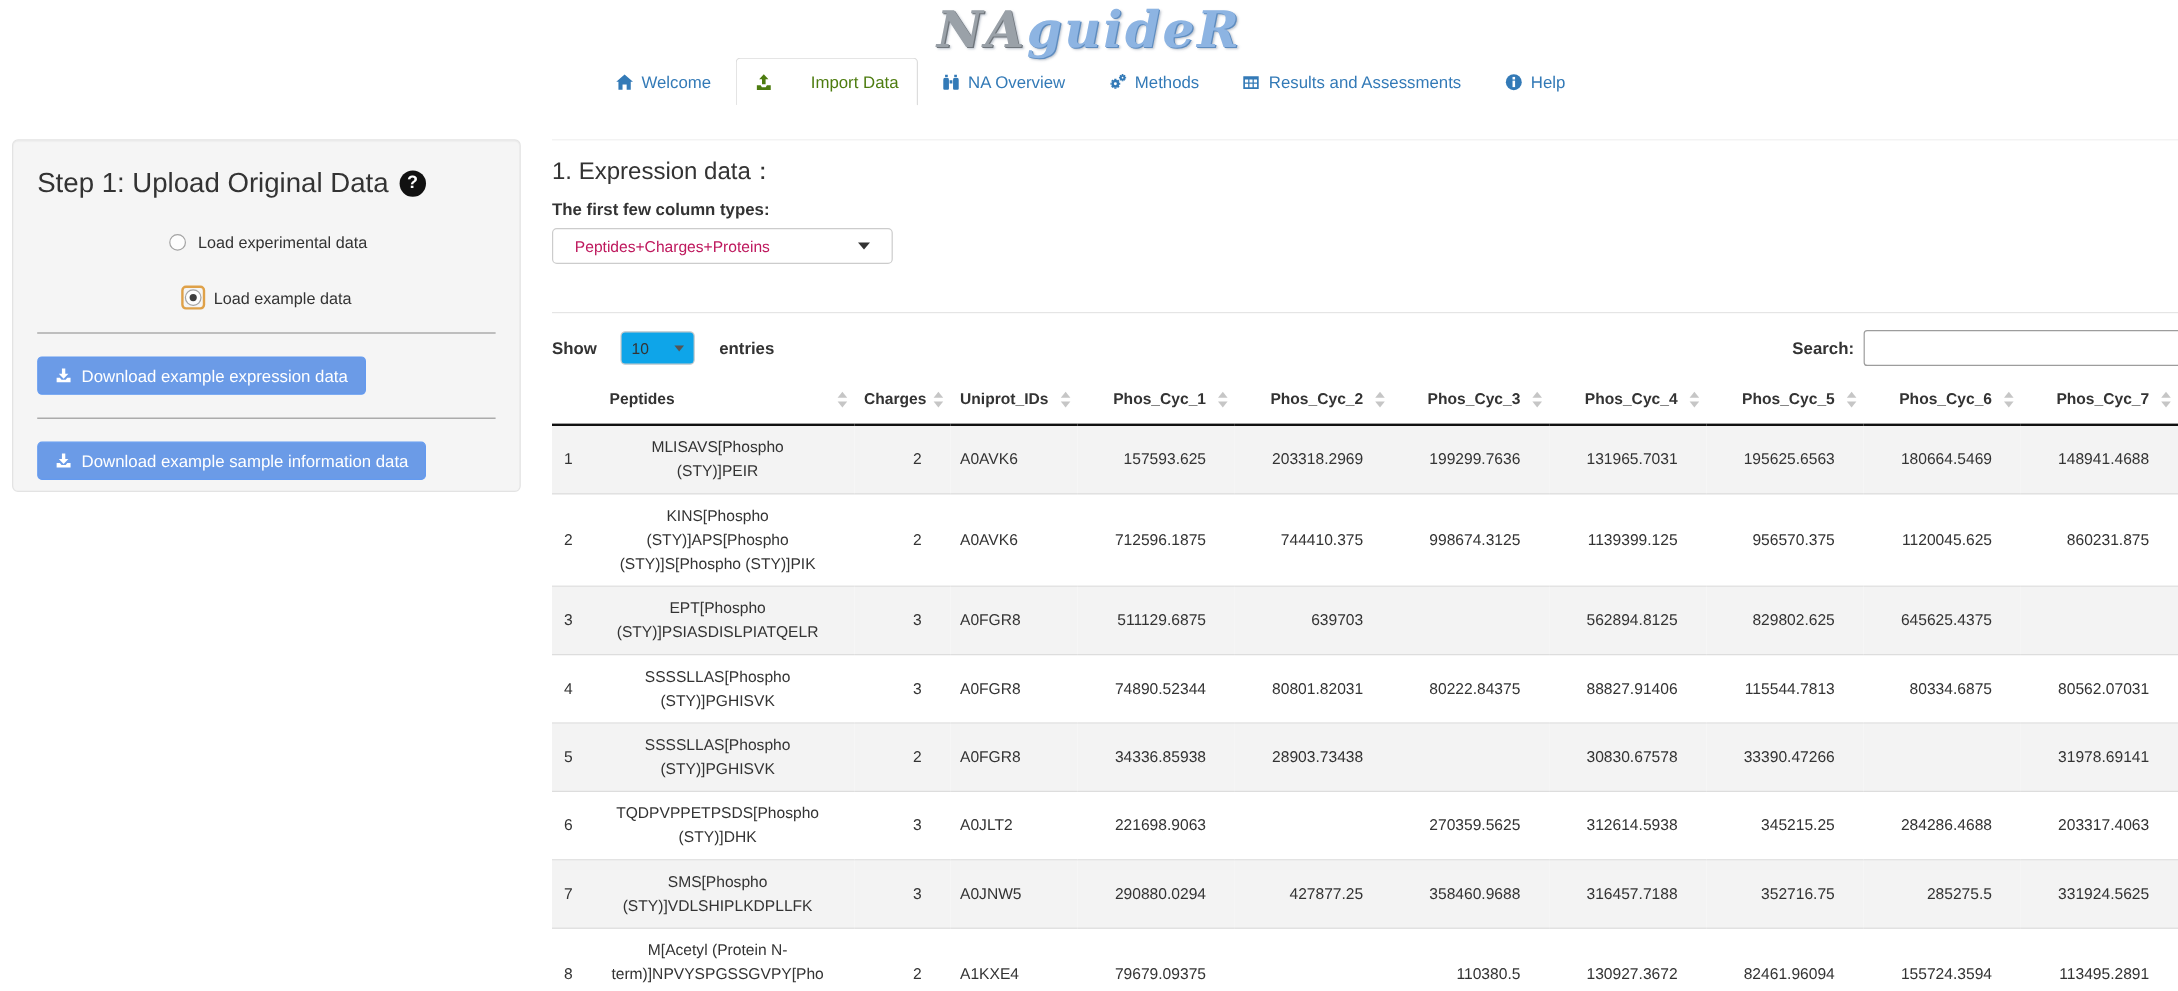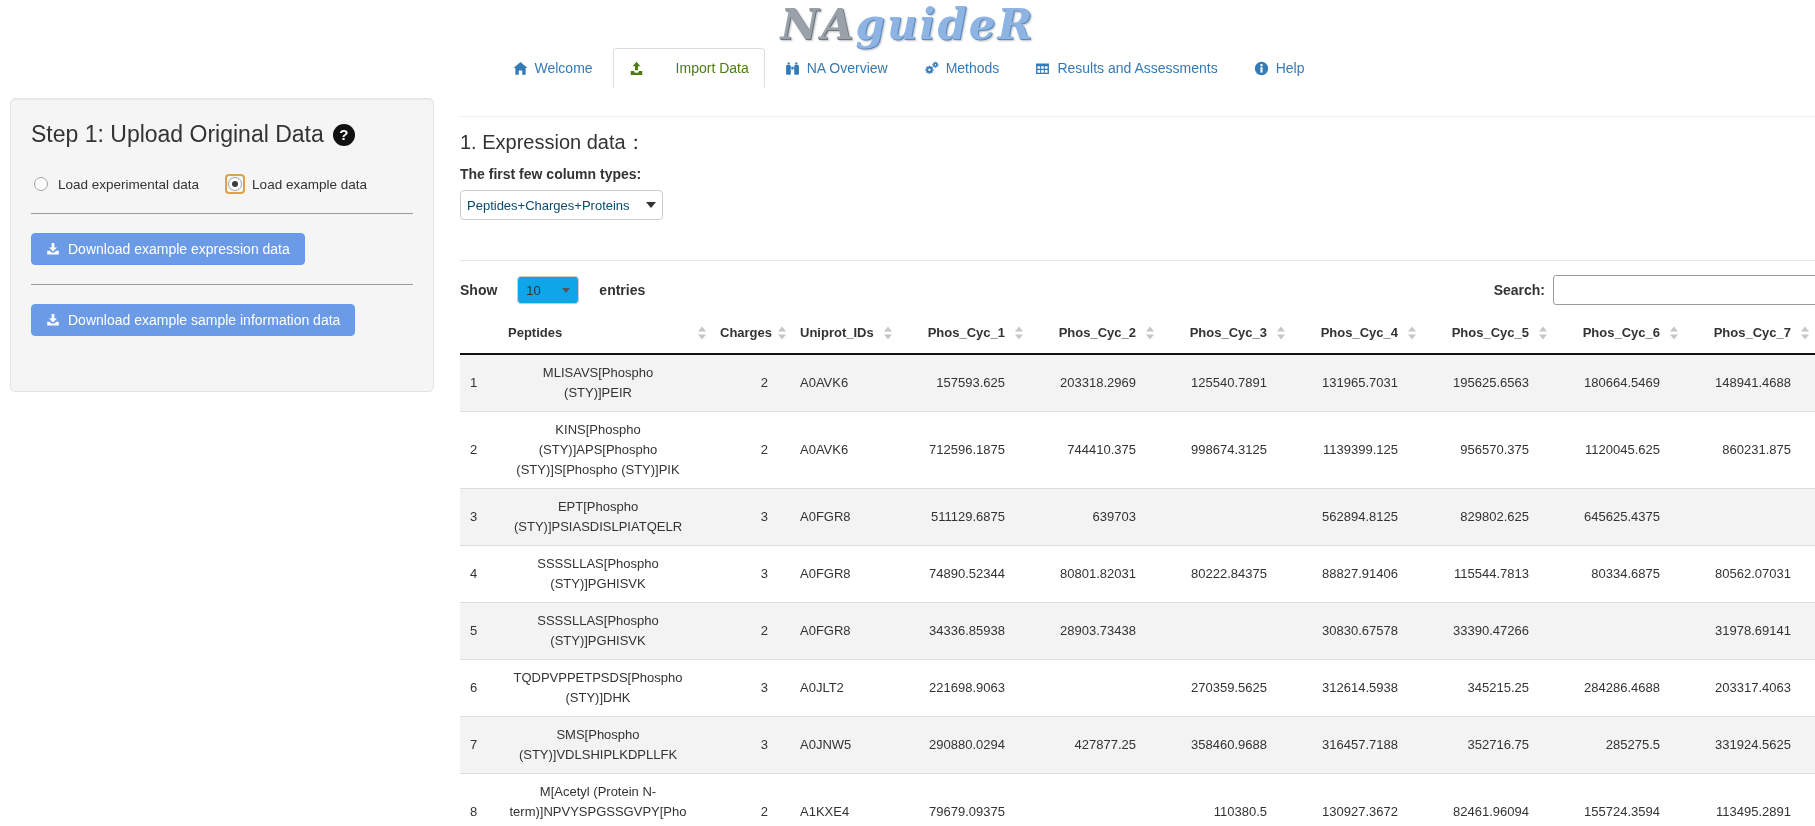--- a/index.html
+++ b/index.html
@@ -17,48 +17,48 @@
   .nav{position:absolute;top:48px;left:1px;width:100%;height:40px;
        display:flex;justify-content:center;align-items:stretch;}
   .nav-item{display:flex;align-items:center;gap:7px;padding:10px 15px;margin:0 2px;
             color:#337ab7;font-size:14px;cursor:pointer;text-decoration:none;
             border:1px solid transparent;border-radius:4px 4px 0 0;line-height:18px;}
   .nav-item.active{background:#fff;border-color:#ddd #ddd #fff #ddd;color:#4d7c0f;gap:32px;}
   .nicon{display:inline-flex;width:15px;height:15px;align-items:center;}
   .nicon svg{width:15px;height:15px;}
 
   
-  .sidebar{position:absolute;left:10px;top:98px;width:424px;height:294px;box-sizing:border-box;
+  .sidebar{position:absolute;left:10px;top:116px;width:424px;height:294px;box-sizing:border-box;
            background:#f5f5f5;border:1px solid #e3e3e3;border-radius:5px;padding:20px 20px;
            box-shadow:inset 0 1px 1px rgba(0,0,0,.05);}
   .step-title{margin:2px 0 0;font-size:23px;font-weight:400;color:#333;display:flex;align-items:center;gap:9px;}
   .q-icon{width:22px;height:22px;border-radius:50%;background:#111;color:#fff;font-size:15px;
           font-weight:bold;display:inline-flex;align-items:center;justify-content:center;cursor:pointer;}
-  .radio-row{margin-top:26px;display:flex;align-items:center;gap:26px;font-size:13.5px;color:#333;}
+  .radio-row{margin-top:26px;display:flex;align-items:center;gap:26px;font-size:13.5px;color:#333;flex-direction:column;}
   .radio-opt{display:flex;align-items:center;gap:7px;cursor:pointer;}
   .radio-ctl{width:14px;height:14px;border-radius:50%;border:1px solid #a3a3a3;background:#fdfdfd;
              position:relative;box-sizing:border-box;flex:none;}
   .ring{display:inline-flex;border:2px solid transparent;border-radius:4px;padding:1px;}
   .radio-opt.checked .ring{border-color:#dfa148;}
   .radio-opt.checked .radio-ctl::after{content:"";position:absolute;left:3px;top:3px;right:3px;bottom:3px;
              border-radius:50%;background:#3d3d3d;}
   hr.divider{border:0;border-top:1px solid #9a9a9a;margin:19px 0;}
   .btn-dl{display:inline-flex;align-items:center;gap:8px;background:#6b9be7;border:1px solid #639af0;
           color:#fff;font-size:14px;padding:7px 14px;border-radius:4px;cursor:pointer;
           font-family:"Liberation Sans", sans-serif;}
   .btn-dl svg{width:14px;height:14px;}
 
   
   .main{position:absolute;left:460px;top:98px;width:1355px;}
   .top-rule{border-top:1px solid #f0f0f0;margin-top:18px;}
   .section-title{font-size:20px;font-weight:400;color:#333;margin:12px 0 10px;}
   .col-types-label{font-weight:bold;font-size:14px;margin:0 0 8px;}
-  .select-box{width:203px;height:30px;box-sizing:border-box;border:1px solid #ccc;border-radius:4px;
+  .select-box{width:284px;height:30px;box-sizing:border-box;border:1px solid #ccc;border-radius:4px;
               background:#fff;display:flex;align-items:center;justify-content:space-between;
-              padding:0 6px;font-size:13px;color:#0c4a6e;cursor:pointer;}
+              padding:0 18px;font-size:13px;color:#be185d;cursor:pointer;}
   .caret{width:0;height:0;border-left:5px solid transparent;border-right:5px solid transparent;
          border-top:6px solid #333;}
   .dt-rule{border:0;border-top:1px solid #e5e5e5;margin:40px 0 0;}
   .dt-controls{display:flex;justify-content:space-between;align-items:center;margin:14px 0 8px;}
   .dt-length{display:flex;align-items:center;gap:20px;font-size:14px;font-weight:bold;color:#333;}
   .length-select{width:62px;height:28px;box-sizing:border-box;border:1px solid #ccc;border-radius:4px;
                  background:#0ea5e9;display:flex;align-items:center;justify-content:space-between;
                  padding:0 8px;font-size:13px;font-weight:normal;cursor:pointer;}
   .length-select .caret{border-top-width:5px;border-left-width:4px;border-right-width:4px;border-top-color:#555;}
   .dt-search{display:flex;align-items:center;gap:8px;font-size:14px;font-weight:bold;margin-right:-48px;}
@@ -277,21 +277,21 @@
         </tr>
       </thead>
     <tbody id="tbody">
         <tr>
           <td class="c-num">1</td>
           <td class="c-pep">MLISAVS[Phospho (STY)]PEIR</td>
           <td class="c-chg">2</td>
           <td class="c-uni">A0AVK6</td>
           <td class="c-val">157593.625</td>
           <td class="c-val">203318.2969</td>
-          <td class="c-val">125540.7891</td>
+          <td class="c-val">199299.7636</td>
           <td class="c-val">131965.7031</td>
           <td class="c-val">195625.6563</td>
           <td class="c-val">180664.5469</td>
           <td class="c-val">148941.4688</td>
         </tr>
         <tr>
           <td class="c-num">2</td>
           <td class="c-pep">KINS[Phospho (STY)]APS[Phospho (STY)]S[Phospho (STY)]PIK</td>
           <td class="c-chg">2</td>
           <td class="c-uni">A0AVK6</td>

